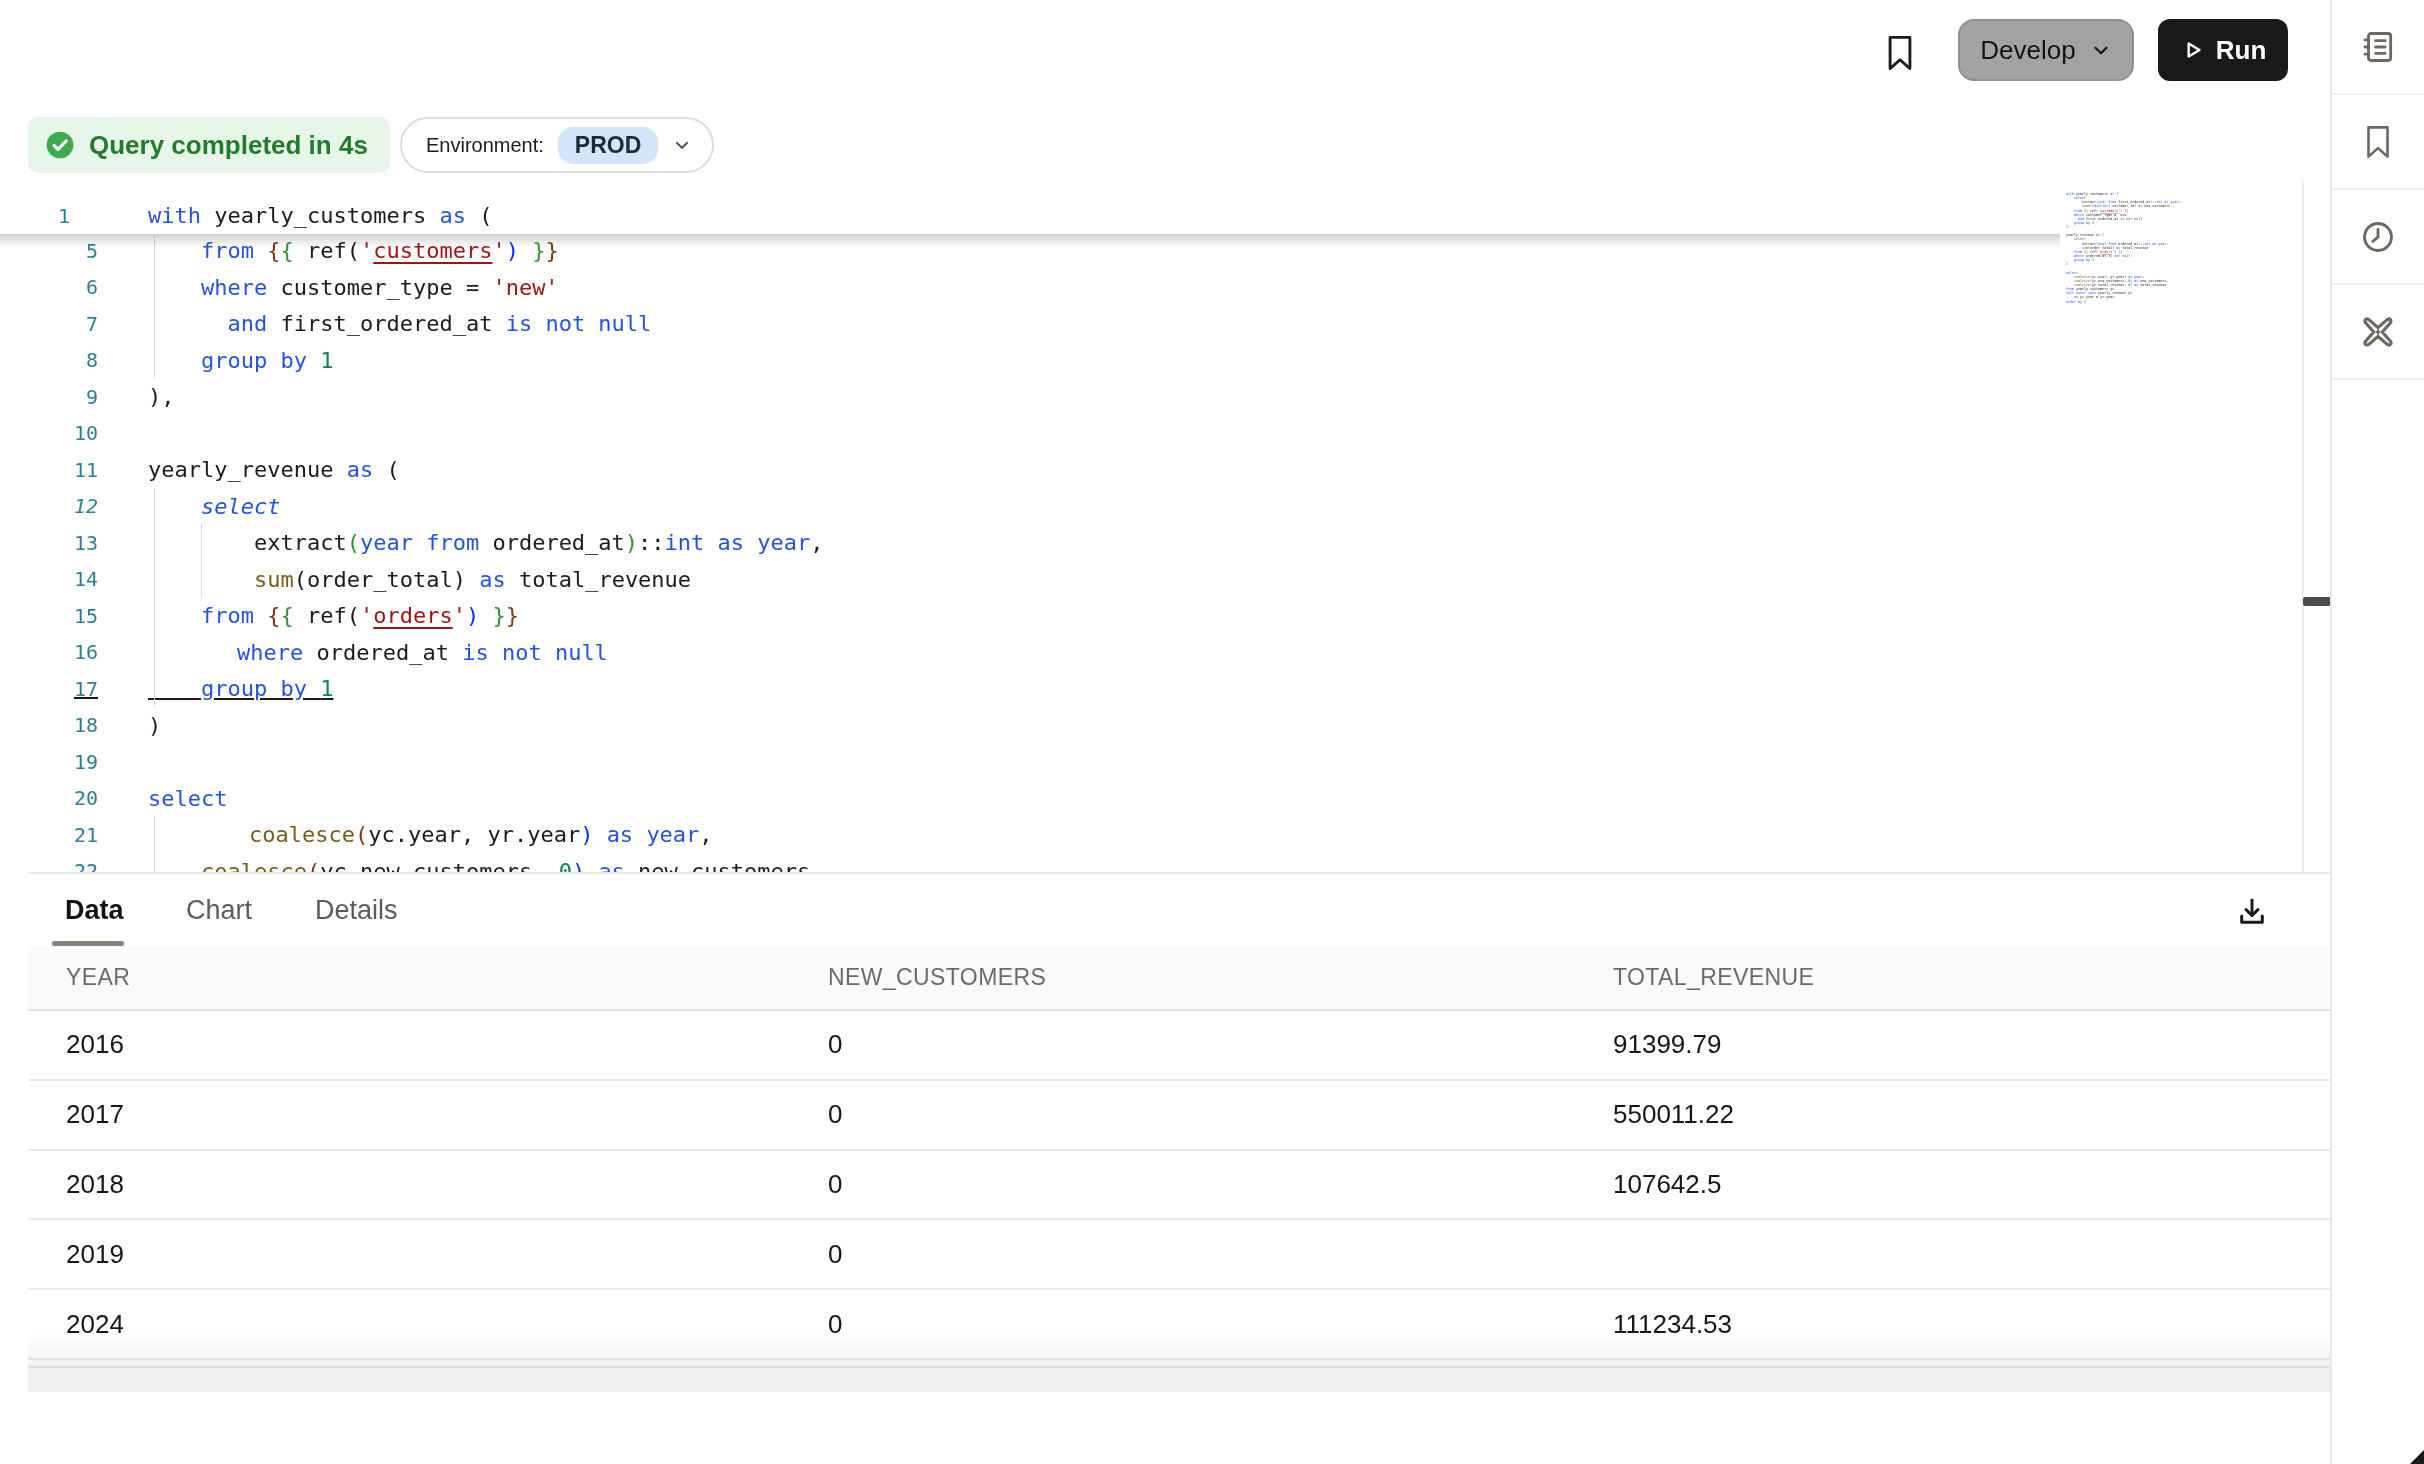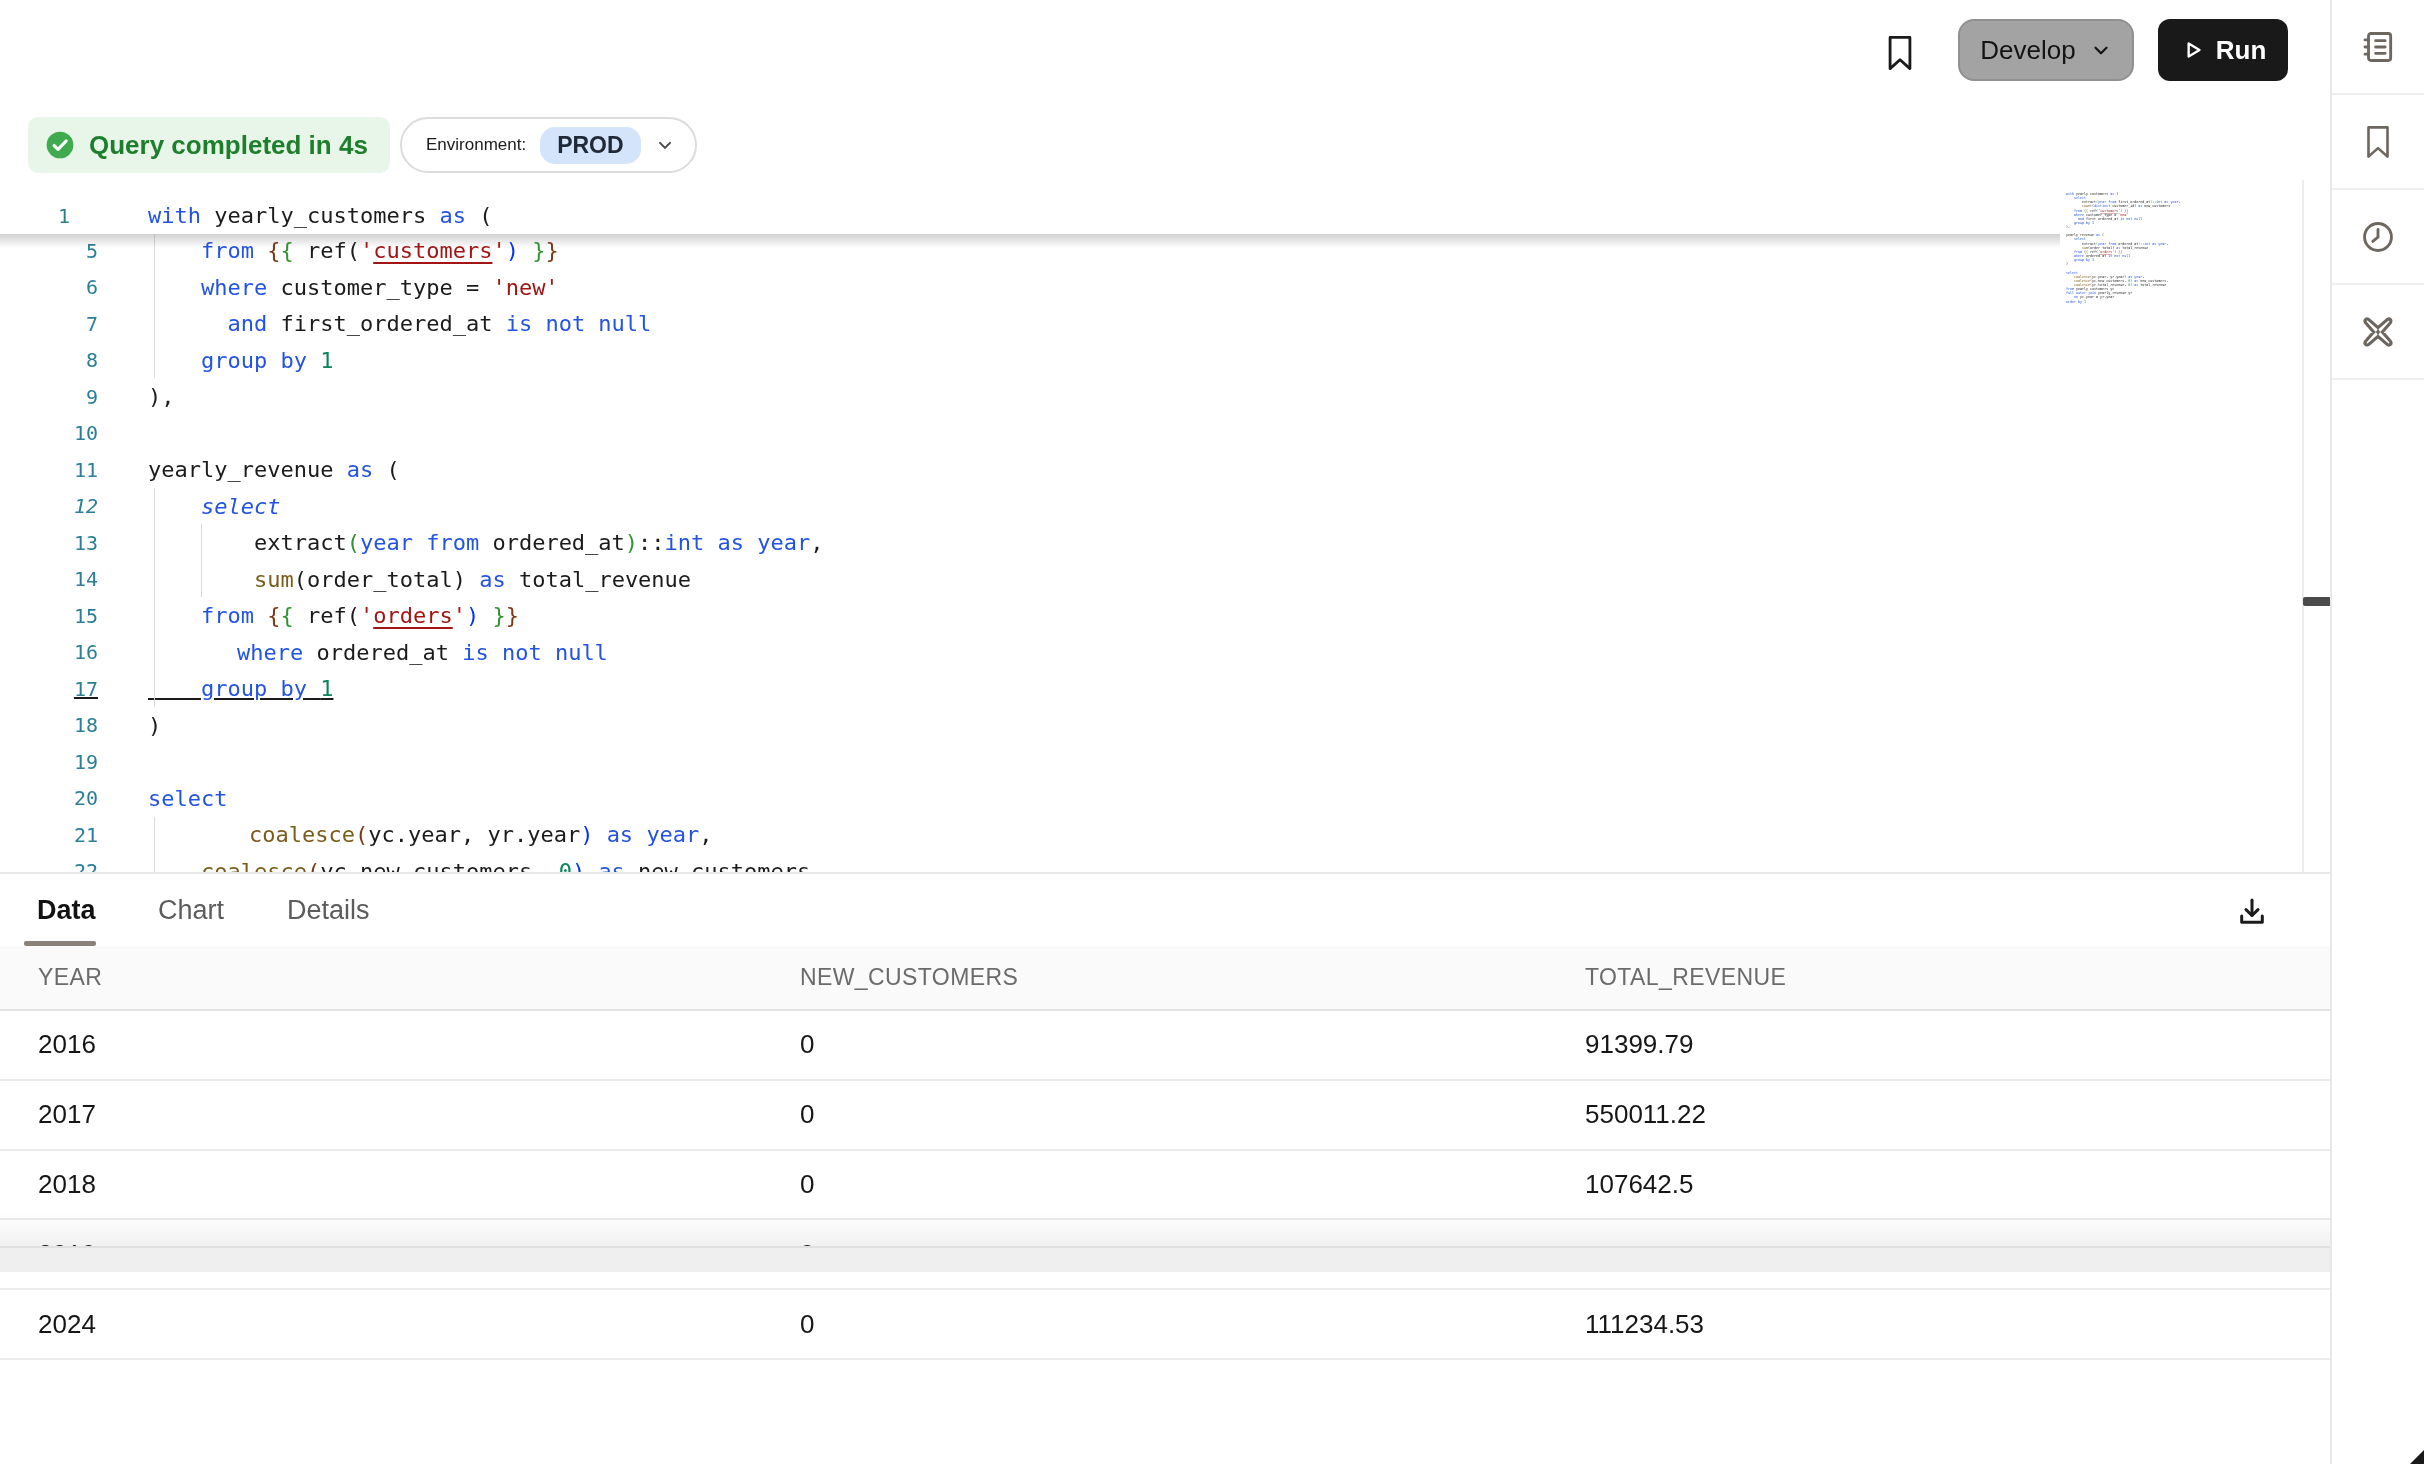--- a/index.html
+++ b/index.html
@@ -23,21 +23,21 @@
   .toolbar { position:relative; height:108px; background:#fff; }
   .bm-btn { position:absolute; left:1878px; top:18px; width:44px; height:70px; display:flex; align-items:center; justify-content:center; cursor:pointer; }
   .develop-btn { position:absolute; left:1958px; top:19px; width:176px; height:62px; border:2px solid #909090; border-radius:16px; background:#a3a3a3; display:flex; align-items:center; justify-content:center; gap:14px; font-size:26px; color:#141414; cursor:pointer; }
   .run-btn { position:absolute; left:2158px; top:19px; width:130px; height:62px; border-radius:12px; background:var(--run-bg); color:#fff; display:flex; align-items:center; justify-content:center; gap:10px; font-size:26px; font-weight:600; cursor:pointer; }
 
   
   .statusbar { position:relative; height:72px; background:#fff; }
   .pill-success { position:absolute; left:28px; top:9px; height:56px; background:var(--ok-bg); border-radius:10px; display:flex; align-items:center; gap:13px; padding:0 22px 0 16px; }
   .pill-success span { font-size:26px; font-weight:600; color:var(--ok-tx); }
   .pill-env { position:absolute; left:400px; top:9px; height:56px; background:#fff; border:2px solid #dcdcdc; border-radius:28px; display:flex; align-items:center; gap:14px; padding:0 20px 0 24px; cursor:pointer; }
-  .env-label { font-size:17px; color:#1b1b1b; }
+  .env-label { font-size:20px; color:#1b1b1b; }
   .env-badge { background:var(--prod-bg); border-radius:15px; padding:5px 17px; font-size:23px; font-weight:600; color:#1f2937; }
 
   
   .editor { position:relative; height:692px; background:#fff; overflow:hidden; }
   .code-row { position:absolute; left:0; width:2060px; height:37px; display:flex; align-items:center; }
   .ln { width:98px; text-align:right; font-family:"DejaVu Sans Mono", monospace; font-size:20px; color:var(--lnc); flex:none; }
   .code { margin-left:50px; font-family:"DejaVu Sans Mono", monospace; font-size:22px; white-space:pre; color:#1b1b1b; }
   .sticky { position:absolute; left:0; top:17px; width:2060px; height:37px; background:#fff; z-index:5; display:flex; align-items:center; }
   .sticky .ln { position:absolute; left:58px; width:auto; text-align:left; }
   .sticky .code { position:absolute; left:148px; margin:0; }
@@ -52,21 +52,21 @@
   .b1 { color:var(--br1); }
   .b2 { color:var(--br2); }
   .b3 { color:var(--br3); }
   .minimap { position:absolute; left:2066px; top:12px; width:124px; height:120px; overflow:hidden; z-index:6; cursor:pointer; }
   .minimap-inner { transform:scale(0.3333); transform-origin:0 0; width:372px; }
   .minimap-inner pre { font-family:"DejaVu Sans Mono", monospace; font-size:10px; line-height:12.4px; white-space:pre; }
   .editor-vline { position:absolute; left:2302px; top:0; width:2px; height:692px; background:#ececec; }
   .drag-handle { position:absolute; left:2303px; top:417px; width:28px; height:9px; background:#4b4b4b; border-radius:2px; cursor:row-resize; z-index:7; }
 
   
-  .results { position:relative; height:400px; border-top:2px solid #e8e8e8; background:#fff; }
+  .results { position:relative; height:520px; border-top:2px solid #e8e8e8; background:#fff;margin-left:28px; }
   .rtabs { position:relative; height:72px; }
   .rtab { position:absolute; top:0; height:72px; display:flex; align-items:center; font-size:27px; color:#5c5c5c; cursor:pointer; }
   .rtab.active { color:#121212; font-weight:700; }
   .rtab-underline { position:absolute; left:24px; top:67px; width:72px; height:5px; background:#8a8278; border-radius:2px; }
   .dl-btn { position:absolute; right:56px; top:16px; width:44px; height:44px; display:flex; align-items:center; justify-content:center; cursor:pointer; }
   .thead { height:65px; background:#fafafa; border-bottom:2px solid #e3e3e3; display:grid; grid-template-columns:762px 785px auto; align-items:center; padding-left:38px; }
   .thead div { font-size:23px; color:#6b6b6b; letter-spacing:0.4px; }
   .trow { height:69.8px; border-bottom:2px solid #eceaea; display:grid; grid-template-columns:762px 785px auto; align-items:center; padding-left:38px; }
   .trow div { font-size:26px; color:#161616; }
   .tfade { position:absolute; left:0; bottom:26px; width:2330px; height:34px; background:linear-gradient(to bottom, rgba(0,0,0,0), rgba(0,0,0,0.055)); pointer-events:none; }

